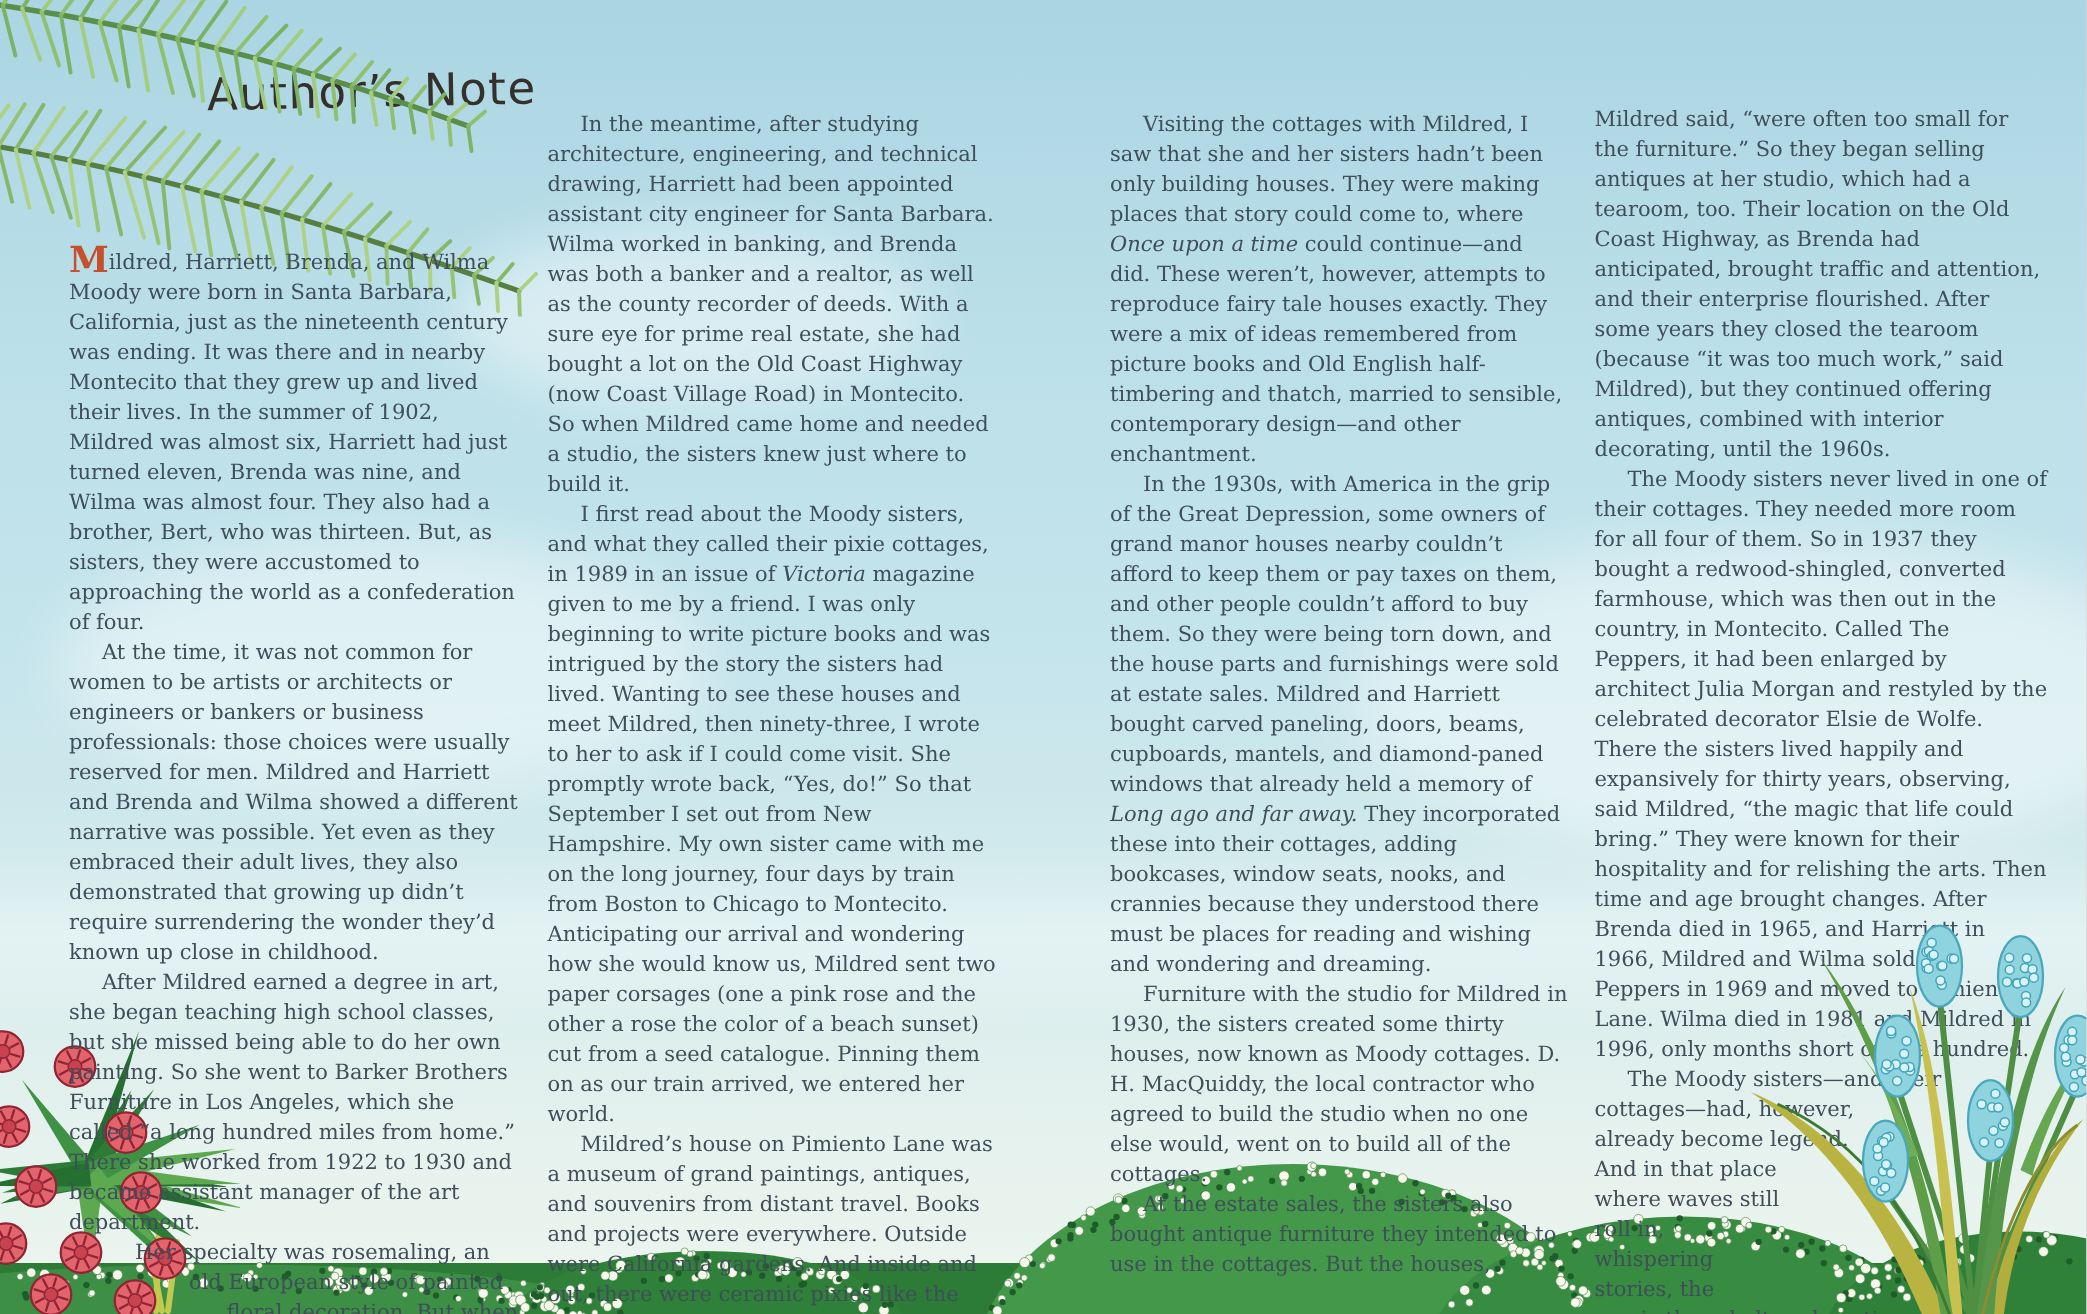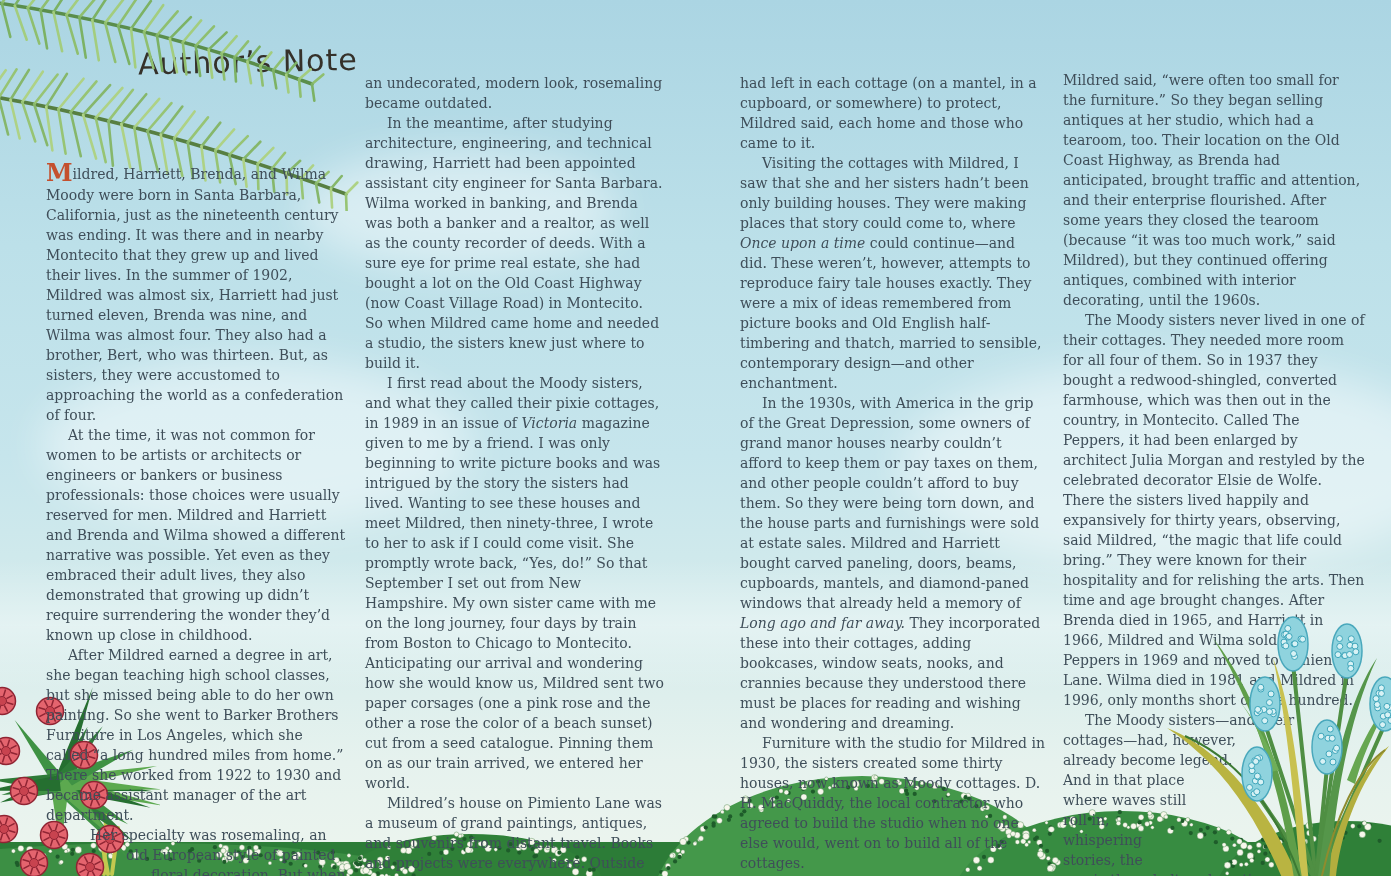--- a/index.html
+++ b/index.html
@@ -160,27 +160,25 @@
 
   <div id="title">Author’s Note</div>
 
   <div id="col1" class="col">
       <p><span class="dropcap">M</span><span>ildred, Harriett, Brenda, and Wilma Moody were born in Santa Barbara, California, just as the nineteenth century was ending. It was there and in nearby Montecito that they grew up and lived their lives. In the summer of 1902, Mildred was almost six, Harriett had just turned eleven, Brenda was nine, and Wilma was almost four. They also had a brother, Bert, who was thirteen. But, as sisters, they were accustomed to approaching the world as a confederation of four.</span></p>
       <p class="indent"><span>At the time, it was not common for women to be artists or architects or engineers or bankers or business professionals: those choices were usually reserved for men. Mildred and Harriett and Brenda and Wilma showed a different narrative was possible. Yet even as they embraced their adult lives, they also demonstrated that growing up didn’t require surrendering the wonder they’d known up close in childhood.</span></p>
       <p class="indent"><span>After Mildred earned a degree in art, she began teaching high school classes, but she missed being able to do her own painting. So she went to Barker Brothers Furniture in Los Angeles, which she called “a long hundred miles from home.” There she worked from 1922 to 1930 and became assistant manager of the art department.</span></p>
       <p class="indent"><span class="stair-left"></span><span>Her specialty was rosemaling, an old European style of painted floral decoration. But when customers started wanting</span></p>
     </div>
   <div id="col2" class="col">
-      <p><span>an undecorated, modern look, rosemaling became outdated.</span></p>
       <p class="indent"><span>In the meantime, after studying architecture, engineering, and technical drawing, Harriett had been appointed assistant city engineer for Santa Barbara. Wilma worked in banking, and Brenda was both a banker and a realtor, as well as the county recorder of deeds. With a sure eye for prime real estate, she had bought a lot on the Old Coast Highway (now Coast Village Road) in Montecito. So when Mildred came home and needed a studio, the sisters knew just where to build it.</span></p>
       <p class="indent"><span>I first read about the Moody sisters, and what they called their pixie cottages, in 1989 in an issue of </span><em>Victoria</em><span> magazine given to me by a friend. I was only beginning to write picture books and was intrigued by the story the sisters had lived. Wanting to see these houses and meet Mildred, then ninety-three, I wrote to her to ask if I could come visit. She promptly wrote back, “Yes, do!” So that September I set out from New Hampshire. My own sister came with me on the long journey, four days by train from Boston to Chicago to Montecito. Anticipating our arrival and wondering how she would know us, Mildred sent two paper corsages (one a pink rose and the other a rose the color of a beach sunset) cut from a seed catalogue. Pinning them on as our train arrived, we entered her world.</span></p>
       <p class="indent"><span>Mildred’s house on Pimiento Lane was a museum of grand paintings, antiques, and souvenirs from distant travel. Books and projects were everywhere. Outside were California gardens. And inside and out, there were ceramic pixies like the ones she</span></p>
     </div>
   <div id="col3" class="col">
-      <p><span>had left in each cottage (on a mantel, in a cupboard, or somewhere) to protect, Mildred said, each home and those who came to it.</span></p>
       <p class="indent"><span>Visiting the cottages with Mildred, I saw that she and her sisters hadn’t been only building houses. They were making places that story could come to, where </span><em>Once upon a time</em><span> could continue—and did. These weren’t, however, attempts to reproduce fairy tale houses exactly. They were a mix of ideas remembered from picture books and Old English half-timbering and thatch, married to sensible, contemporary design—and other enchantment.</span></p>
       <p class="indent"><span>In the 1930s, with America in the grip of the Great Depression, some owners of grand manor houses nearby couldn’t afford to keep them or pay taxes on them, and other people couldn’t afford to buy them. So they were being torn down, and the house parts and furnishings were sold at estate sales. Mildred and Harriett bought carved paneling, doors, beams, cupboards, mantels, and diamond-paned windows that already held a memory of </span><em>Long ago and far away.</em><span> They incorporated these into their cottages, adding bookcases, window seats, nooks, and crannies because they understood there must be places for reading and wishing and wondering and dreaming.</span></p>
       <p class="indent"><span>Furniture with the studio for Mildred in 1930, the sisters created some thirty houses, now known as Moody cottages. D. H. MacQuiddy, the local contractor who agreed to build the studio when no one else would, went on to build all of the cottages.</span></p>
       <p class="indent"><span>At the estate sales, the sisters also bought antique furniture they intended to use in the cottages. But the houses,</span></p>
     </div>
   <div id="col4" class="col">
       <p><span>Mildred said, “were often too small for the furniture.” So they began selling antiques at her studio, which had a tearoom, too. Their location on the Old Coast Highway, as Brenda had anticipated, brought traffic and attention, and their enterprise flourished. After some years they closed the tearoom (because “it was too much work,” said Mildred), but they continued offering antiques, combined with interior decorating, until the 1960s.</span></p>
       <p class="indent"><span>The Moody sisters never lived in one of their cottages. They needed more room for all four of them. So in 1937 they bought a redwood-shingled, converted farmhouse, which was then out in the country, in Montecito. Called The Peppers, it had been enlarged by architect Julia Morgan and restyled by the celebrated decorator Elsie de Wolfe. There the sisters lived happily and expansively for thirty years, observing, said Mildred, “the magic that life could bring.” They were known for their hospitality and for relishing the arts. Then time and age brought changes. After Brenda died in 1965, and Harriett in 1966, Mildred and Wilma sold The Peppers in 1969 and moved to Pimiento Lane. Wilma died in 1981 and Mildred in 1996, only months short of one hundred.</span></p>
       <p class="indent"><span class="stair-right"></span><span>The Moody sisters—and their cottages—had, however, already become legend. And in that place where waves still roll in, whispering stories, the magic they sheltered continues.</span></p>
     </div>

